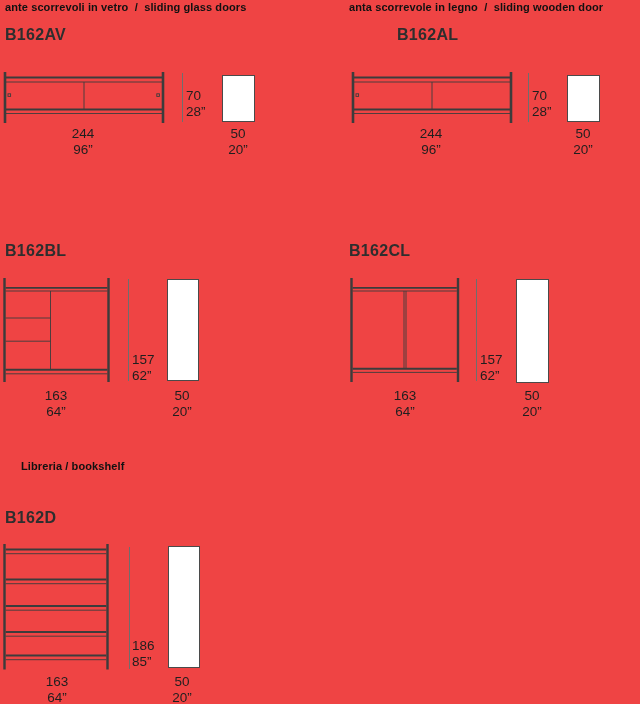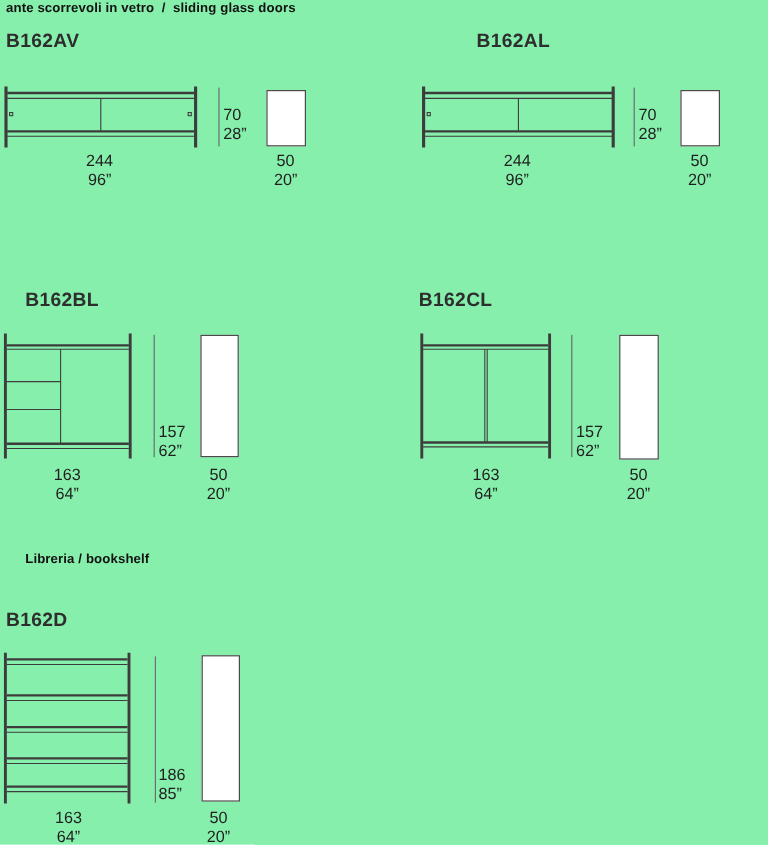--- a/index.html
+++ b/index.html
@@ -1,17 +1,17 @@
 <!DOCTYPE html>
 <html><head>
 <meta charset="utf-8">
 <style>
   html,body { margin:0; padding:0; background:#ffffff; }
   .page {
-    position:relative; width:640px; height:704px; background:#86efac;
+    position:relative; width:640px; height:704px; background:#ef4444;
     font-family:"Liberation Sans", sans-serif; color:#1a1a1a; overflow:hidden;
   }
   .heading {
     position:absolute; font-size:11px; font-weight:bold; color:#111;
     white-space:pre; letter-spacing:.1px;
   }
   .model {
     position:absolute; font-size:16px; font-weight:700; color:#2e2e2e;
     letter-spacing:.3px;
   }
@@ -54,20 +54,21 @@
 
   <div class="dim center" style="left:38px; top:126px;">
     <div>244</div>
     <div>96”</div>
   </div>
   <div class="dim center" style="left:193px; top:126px;">
     <div>50</div>
     <div>20”</div>
   </div>
 
+  <div class="heading" style="left:349px; top:1px;">anta scorrevole in legno  /  sliding wooden door</div>
   <div class="model" style="left:349px; top:26px;margin-left:48px;">B162AL</div>
 
   <svg class="draw" style="left:350px; top:71px;" width="166" height="54" viewBox="0 0 166 54">
     <line x1="3" y1="1" x2="3" y2="52" stroke-width="2.6"></line>
     <line x1="161" y1="1" x2="161" y2="52" stroke-width="2.6"></line>
     <line x1="4" y1="6.5" x2="160" y2="6.5" stroke-width="2"></line>
     <line x1="4" y1="11" x2="160" y2="11" stroke-width="0.9"></line>
     <line x1="82" y1="11" x2="82" y2="38" stroke-width="0.9"></line>
     <rect x="6" y="22.8" width="2.6" height="2.6" fill="none" stroke-width="0.9"></rect>
     <line x1="4" y1="38.5" x2="160" y2="38.5" stroke-width="2"></line>
@@ -84,21 +85,21 @@
 
   <div class="dim center" style="left:386px; top:126px;">
     <div>244</div>
     <div>96”</div>
   </div>
   <div class="dim center" style="left:538px; top:126px;">
     <div>50</div>
     <div>20”</div>
   </div>
 
-  <div class="model" style="left:5px; top:242px;margin-left:16px;">B162BL</div>
+  <div class="model" style="left:5px; top:242px;">B162BL</div>
 
   <svg class="draw" style="left:2px; top:277px;" width="112" height="106" viewBox="0 0 112 106">
     <line x1="2.5" y1="1" x2="2.5" y2="105" stroke-width="2.4"></line>
     <line x1="106.5" y1="1" x2="106.5" y2="105" stroke-width="2.4"></line>
     <line x1="3.6" y1="10.8" x2="105.4" y2="10.8" stroke-width="1.8"></line>
     <line x1="3.6" y1="14" x2="105.4" y2="14" stroke-width="0.9"></line>
     <line x1="48.5" y1="14" x2="48.5" y2="92.8" stroke-width="0.9"></line>
     <line x1="3.6" y1="41" x2="48.5" y2="41" stroke-width="0.9"></line>
     <line x1="3.6" y1="64.2" x2="48.5" y2="64.2" stroke-width="0.9"></line>
     <line x1="3.6" y1="92.8" x2="105.4" y2="92.8" stroke-width="2"></line>

